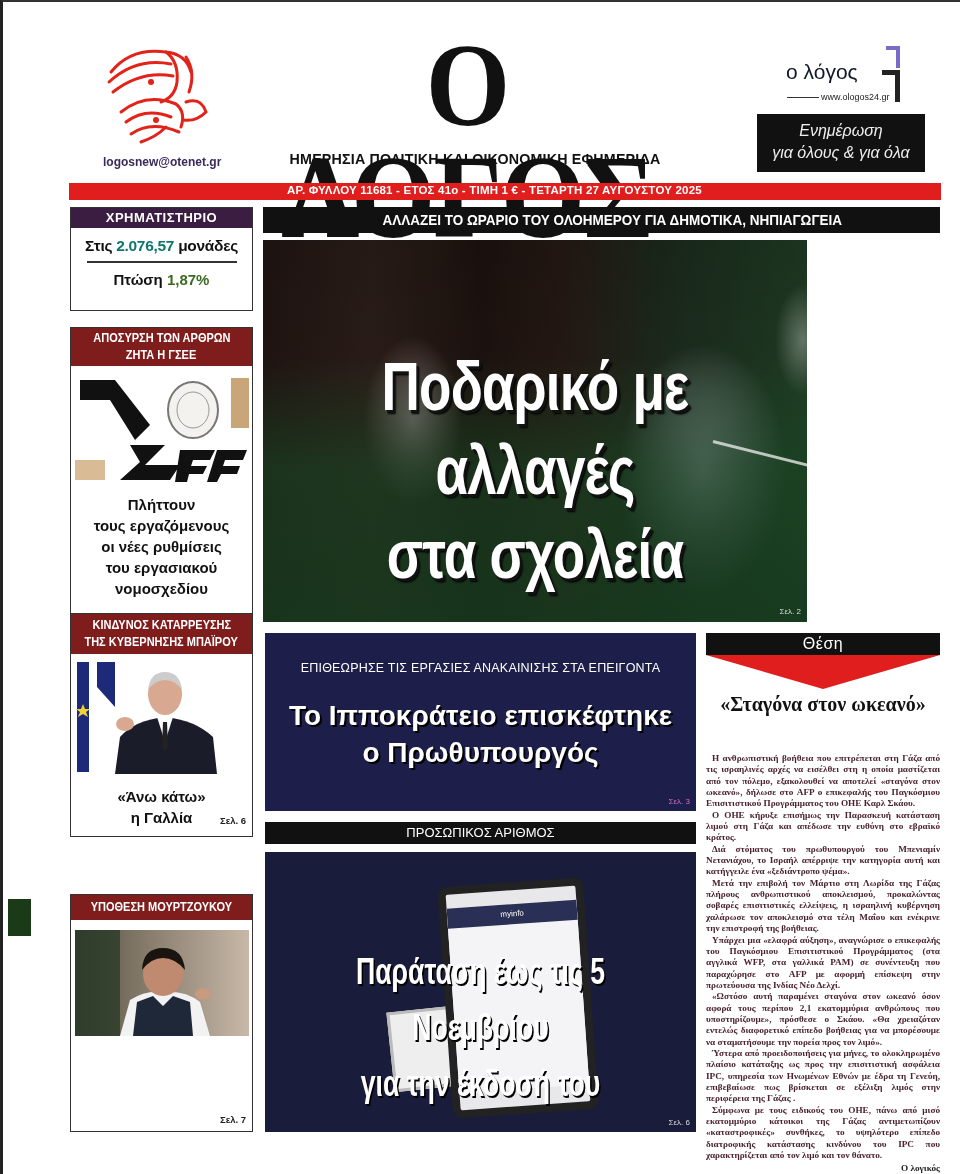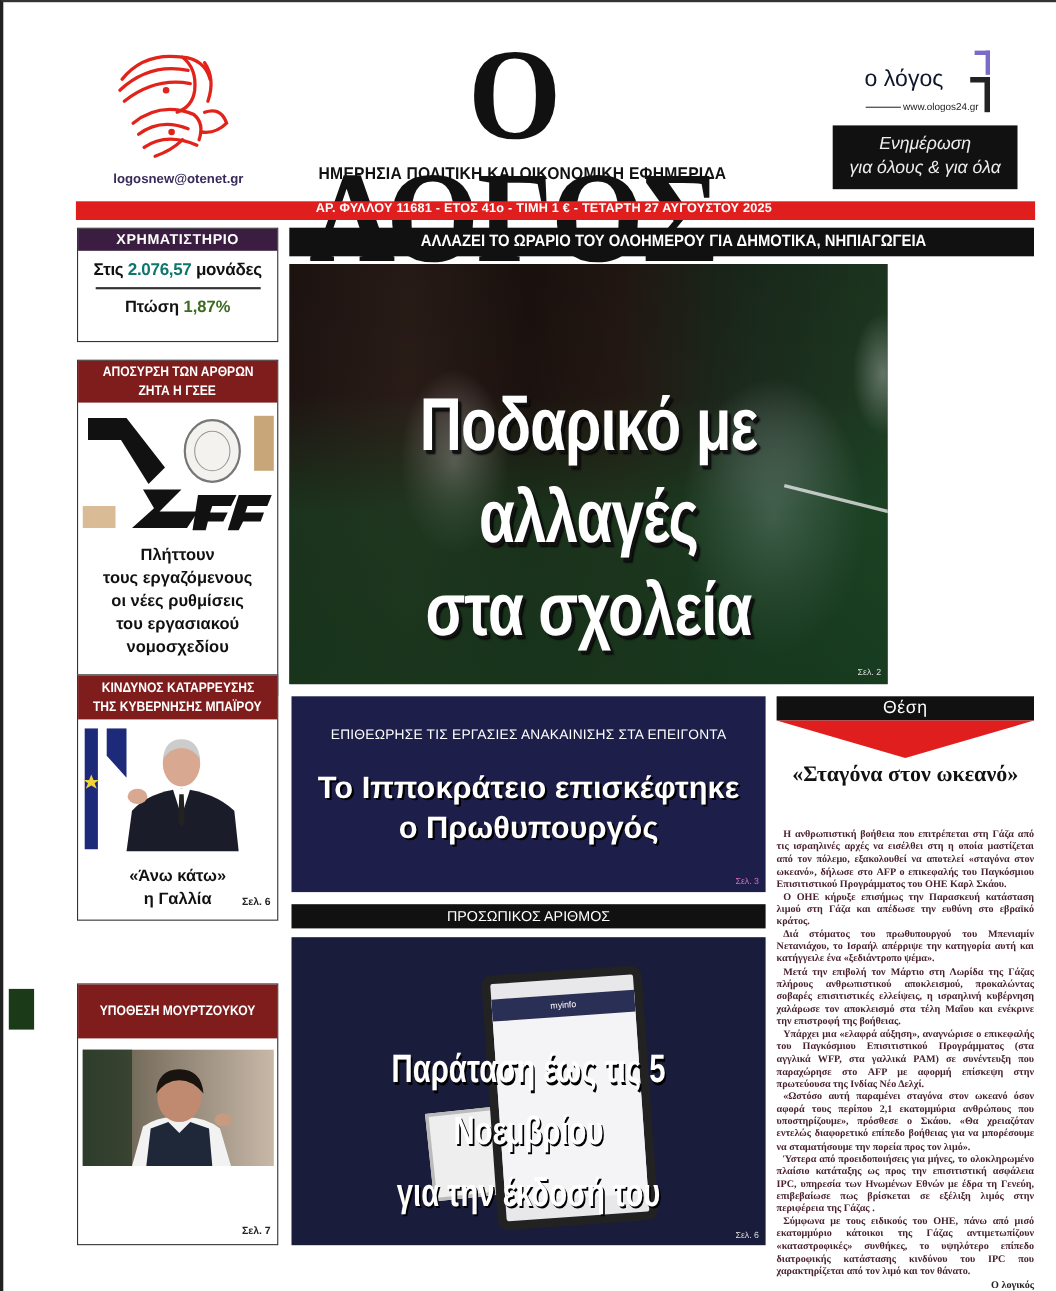--- a/index.html
+++ b/index.html
@@ -175,21 +175,21 @@
       <ellipse cx="50" cy="62" rx="9" ry="7" fill="#d9a890"></ellipse>
     </svg>
     <div class="box-title" style="margin-top:12px;">
       <div>«Άνω κάτω»</div>
       <div>η Γαλλία</div>
     </div>
     <span class="page-ref" style="bottom:10px;">Σελ. 6</span>
   </div>
 
   <div class="box" style="top:892px; height:238px;">
-    <div class="box-head narrow" style="padding:16px 0; font-size:12.5px;">
+    <div class="box-head narrow" style="padding:4px 0; font-size:12.5px;">
       <span>ΥΠΟΘΕΣΗ ΜΟΥΡΤΖΟΥΚΟΥ</span>
     </div>
     <svg style="display:block; margin:10px 0 0 4px;" width="174" height="106" viewBox="0 0 174 106">
       <defs>
         <linearGradient id="bg3" x1="0" x2="1">
           <stop offset="0" stop-color="#3c4a38"></stop>
           <stop offset="0.3" stop-color="#7a7060"></stop>
           <stop offset="1" stop-color="#c8b8a8"></stop>
         </linearGradient>
       </defs>

